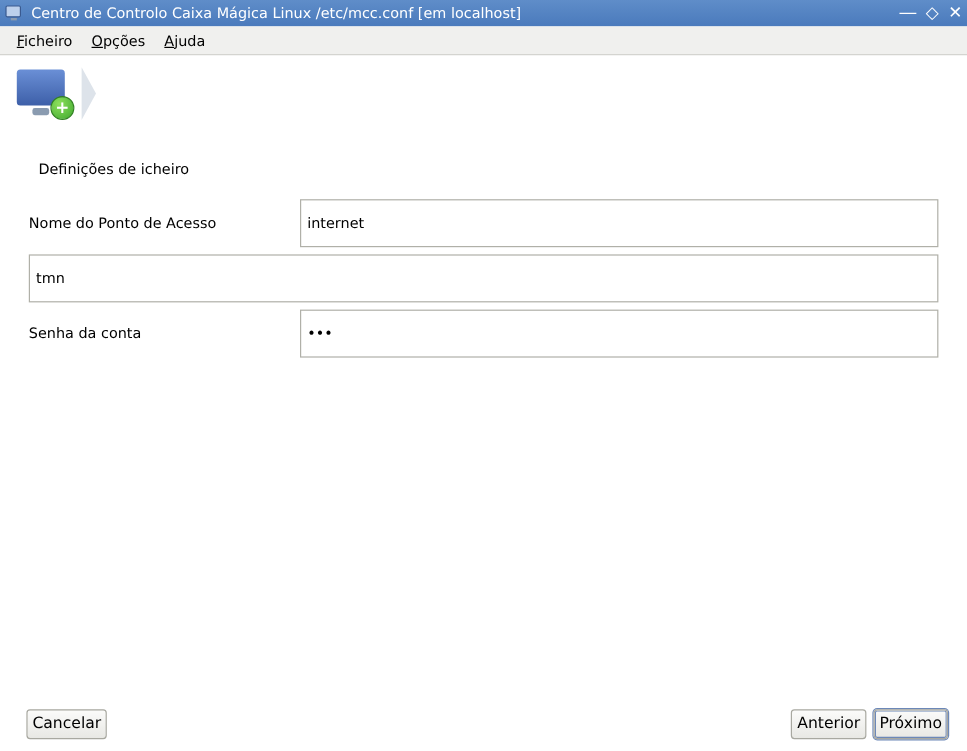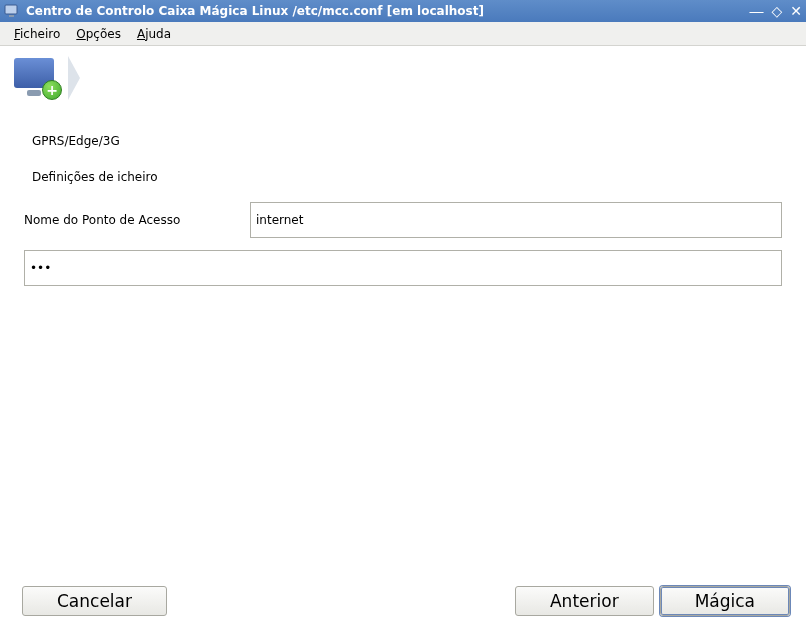--- a/index.html
+++ b/index.html
@@ -22,21 +22,21 @@
   color: #fff;
   font-size: 12px;
 }
 .titlebar .app-icon {
   width: 16px; height: 16px;
   margin-right: 6px;
   display: flex; align-items: center; justify-content: center;
 }
 .titlebar .title-text {
   flex: 1;
-  font-weight: bold;
+  font-weight: normal;
   color: #fff;
   white-space: nowrap;
   overflow: hidden;
 }
 .window-controls {
   display: flex;
   gap: 8px;
   align-items: center;
 }
 .window-controls span {
@@ -134,43 +134,43 @@
   margin-bottom: 6px;
 }
 .form-label {
   width: 226px;
   color: #000;
 }
 .form-input {
   flex: 1;
   border: 1px solid #b0b0a8;
   background: #fff;
-  padding: 17px 5px;
+  padding: 3px 5px;
   font-size: 12px;
   font-family: inherit;
-  height: 22px;
+  height: 40px;
   outline: none;
 }
 
 
 .buttonbar {
   position: absolute;
   bottom: 10px;
   left: 0; right: 0;
   padding: 0 16px;
   display: flex;
   align-items: center;
 }
 .spacer { flex: 1; }
 .btn {
   background: linear-gradient(to bottom, #fbfbfa, #e8e8e4);
   border: 1px solid #a8a8a0;
   border-radius: 3px;
-  padding: 4px 34px;
-  font-size: 17px;
+  padding: 4px 4px;
+  font-size: 13px;
   font-family: inherit;
   cursor: pointer;
   color: #000;
   margin-left: 6px;
 }
 .btn.default {
   box-shadow: 0 0 0 1px #6c88b8 inset, 0 0 0 1px #6c88b8;
 }
 </style>
 </head>
@@ -200,34 +200,35 @@
 <div class="header-band">
   <div class="header-icon">
     <div class="monitor"></div>
     <div class="stand"></div>
     <div class="plus">+</div>
   </div>
   <div class="chevron"></div>
 </div>
 
 <div class="content">
-  <div class="section-text">GPRS/Edge/3G</div>
   <div class="section-text">Definições de icheiro</div>
 
   <div class="form-row">
     <div class="form-label">Nome do Ponto de Acesso</div>
     <input type="text" class="form-input" value="internet" style="">
   </div>
 
   <div class="form-row">
+    <input type="text" class="form-input" value="tmn" style="">
   </div>
 
   <div class="form-row">
+    <div class="form-label">Senha da conta</div>
     <input type="password" class="form-input" value="tmn" style="">
   </div>
 </div>
 
 <div class="buttonbar">
   <button class="btn">Cancelar</button>
   <div class="spacer"></div>
   <button class="btn">Anterior</button>
-  <button class="btn default">Mágica</button>
+  <button class="btn default">Próximo</button>
 </div>
 
 </body></html>

